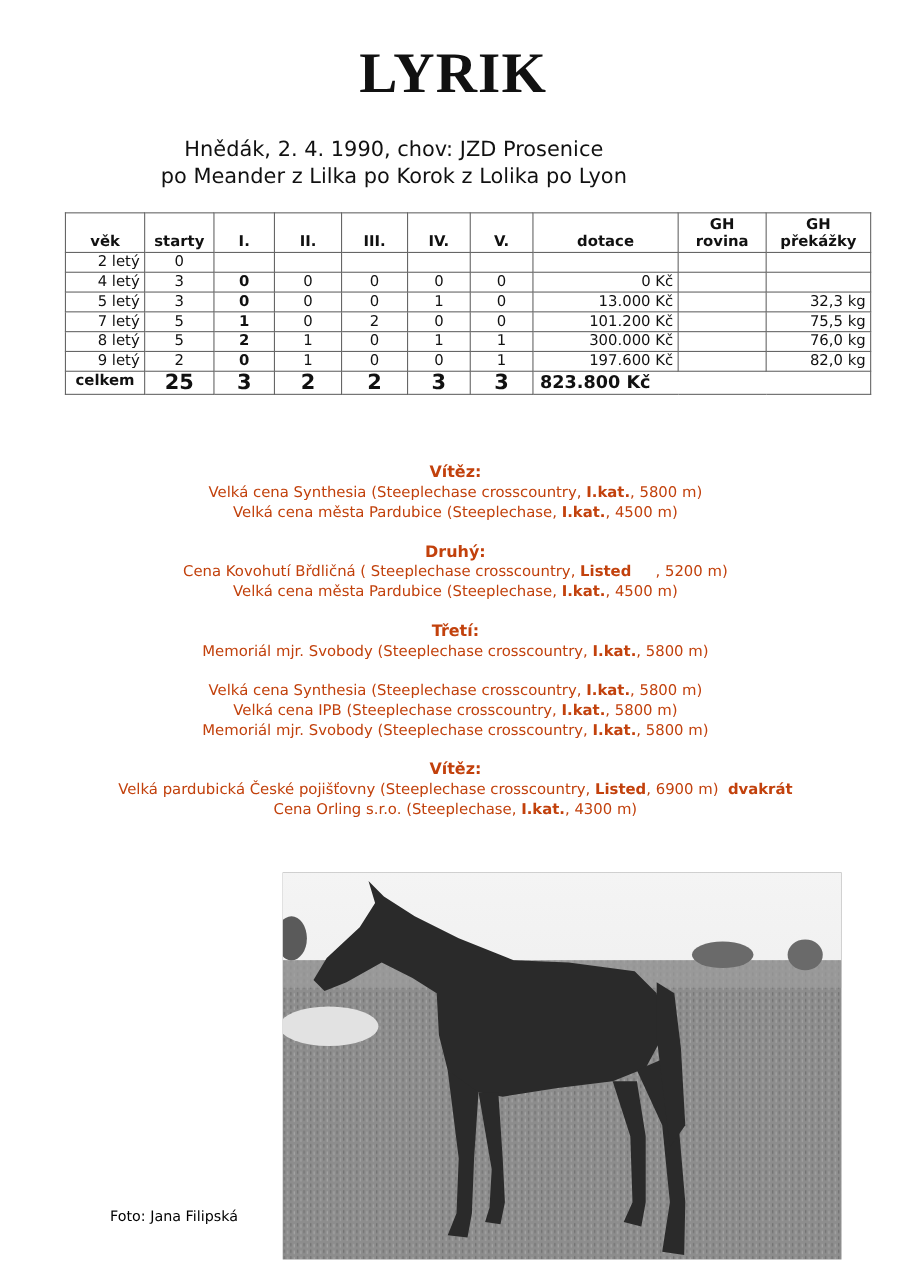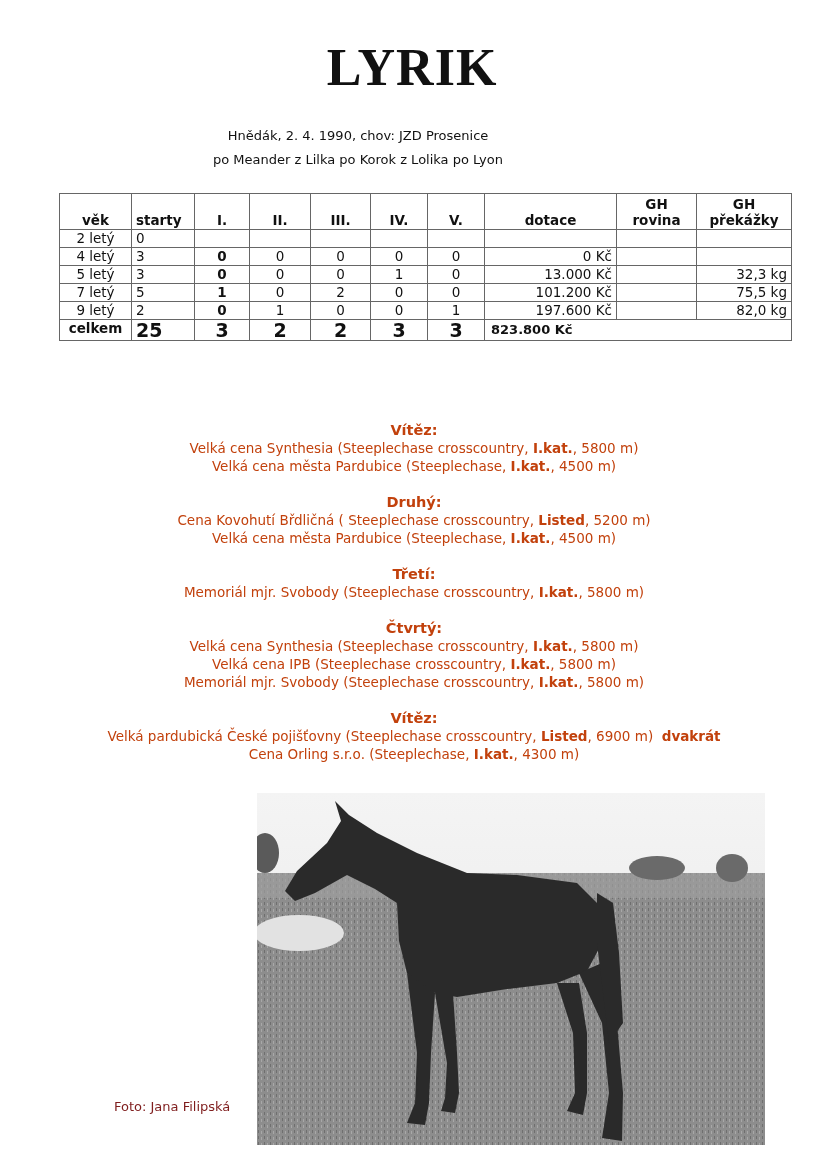--- a/index.html
+++ b/index.html
@@ -3,68 +3,68 @@
 <meta charset="utf-8">
 <style>
   html, body { margin: 0; padding: 0; background: #ffffff; }
   body { width: 828px; height: 1171px; position: relative; overflow: hidden; color: #111; }
   .title {
     position: absolute; left: 0; top: 38px; width: 824px; text-align: center;
     font-family: "Liberation Serif", serif; font-weight: bold; font-size: 52px; letter-spacing: 1px; line-height: 60px;
   }
   .subline {
     position: absolute; left: 0; width: 716px; text-align: center;
-    font-family: "DejaVu Sans", sans-serif; font-size: 13px; line-height: 24px;
+    font-family: "DejaVu Sans", sans-serif; font-size: 19px; line-height: 24px;
   }
   .sub1 { top: 124px; }
   .sub2 { top: 148px; }
 
   table.stats {
     position: absolute; left: 59px; top: 193px; border-collapse: collapse;
     font-family: "DejaVu Sans", sans-serif; font-size: 13.5px; color: #111;
   }
   table.stats td, table.stats th {
     border: 1px solid #666; padding: 0 4px; height: 17px; line-height: 17px;
   }
   table.stats th { font-weight: bold; vertical-align: bottom; height: 34px; line-height: 16px; padding-bottom: 1px; }
-  .c-age { width: 63px; text-align: center; }
-  .c-st { width: 54px; text-align: left; }
+  .c-age { width: 63px; text-align: right; }
+  .c-st { width: 54px; text-align: center; }
   .c-p1 { width: 46px; text-align: center; }
   .c-p2 { width: 52px; text-align: center; }
   .c-p3 { width: 51px; text-align: center; }
   .c-p4 { width: 48px; text-align: center; }
   .c-p5 { width: 48px; text-align: center; }
   .c-dot { width: 123px; text-align: right; }
   .c-ghr { width: 71px; text-align: center; }
   .c-ghp { width: 86px; text-align: right; }
   th.c-age { text-align: center; }
   th.c-dot { text-align: center; }
   th.c-ghp { text-align: center; }
   .b { font-weight: bold; }
   tr.total td { height: 20px; line-height: 20px; font-weight: bold; }
   tr.total td.big { font-size: 19px; }
   tr.total td.c-age { text-align: center; vertical-align: top; font-size: 13.5px; line-height: 17px; }
-  tr.total td.dot-total { text-align: left; font-size: 13px; padding-left: 6px; }
+  tr.total td.dot-total { text-align: left; font-size: 16px; padding-left: 6px; }
   table.stats { border: 1px solid #444; }
 
   .results {
     position: absolute; left: 0; top: 421px; width: 828px; text-align: center;
     font-family: "DejaVu Sans", sans-serif; font-size: 13.5px; line-height: 18px; color: #c2410c;
   }
   .results .group { margin-bottom: 18px; }
   .results .heading { font-weight: bold; font-size: 14.5px; line-height: 18px; }
   .results .line { white-space: nowrap; }
 
   .photo {
     position: absolute; left: 257px; top: 793px; width: 508px; height: 352px; overflow: hidden;
     background: #9a9a9a;
   }
   .credit {
-    position: absolute; left: 114px; top: 1099px;
-    font-family: "DejaVu Sans", sans-serif; font-size: 13px; color: #7f1d1d;
+    position: absolute; left: 100px; top: 1099px;
+    font-family: "DejaVu Sans", sans-serif; font-size: 13px; color: #000000;
   }
 </style>
 </head>
 <body>
 
 <div class="title">LYRIK</div>
 <div class="subline sub1">Hnědák,  2. 4. 1990,  chov: JZD Prosenice</div>
 <div class="subline sub2">po Meander z Lilka po Korok z Lolika po Lyon</div>
 
 <table class="stats">
@@ -125,20 +125,32 @@
         <td class="c-p1 b">1</td>
         <td class="c-p2">0</td>
         <td class="c-p3">2</td>
         <td class="c-p4">0</td>
         <td class="c-p5">0</td>
         <td class="c-dot">101.200 Kč</td>
         <td class="c-ghr"></td>
         <td class="c-ghp">75,5 kg</td>
       </tr>
       <tr>
+        <td class="c-age">8 letý</td>
+        <td class="c-st">5</td>
+        <td class="c-p1 b">2</td>
+        <td class="c-p2">1</td>
+        <td class="c-p3">0</td>
+        <td class="c-p4">1</td>
+        <td class="c-p5">1</td>
+        <td class="c-dot">300.000 Kč</td>
+        <td class="c-ghr"></td>
+        <td class="c-ghp">76,0 kg</td>
+      </tr>
+      <tr>
         <td class="c-age">9 letý</td>
         <td class="c-st">2</td>
         <td class="c-p1 b">0</td>
         <td class="c-p2">1</td>
         <td class="c-p3">0</td>
         <td class="c-p4">0</td>
         <td class="c-p5">1</td>
         <td class="c-dot">197.600 Kč</td>
         <td class="c-ghr"></td>
         <td class="c-ghp">82,0 kg</td>
@@ -159,29 +171,28 @@
 </table>
 
 <div class="results" id="results">
     <div class="group">
       <div class="heading">Vítěz:</div>
       <div class="line"><span style="white-space: pre;">Velká cena Synthesia (Steeplechase crosscountry, </span><b style="white-space: pre;">I.kat.</b><span style="white-space: pre;">, 5800 m)</span></div>
       <div class="line"><span style="white-space: pre;">Velká cena města Pardubice (Steeplechase, </span><b style="white-space: pre;">I.kat.</b><span style="white-space: pre;">, 4500 m)</span></div>
     </div>
     <div class="group">
       <div class="heading">Druhý:</div>
-      <div class="line"><span style="white-space: pre;">Cena Kovohutí Břdličná ( Steeplechase crosscountry, </span><b style="white-space: pre;">Listed</b><span style="white-space: pre;">, 5200 m)</span></div>
+      <div class="line"><span style="white-space: pre;">Cena Kovohutí Břdličná ( Steeplechase crosscountry, </span><b style="white-space: pre;">Listed</b><span style="white-space: pre; padding-left: 22px;">, 5200 m)</span></div>
       <div class="line"><span style="white-space: pre;">Velká cena města Pardubice (Steeplechase, </span><b style="white-space: pre;">I.kat.</b><span style="white-space: pre;">, 4500 m)</span></div>
     </div>
     <div class="group">
       <div class="heading">Třetí:</div>
       <div class="line"><span style="white-space: pre;">Memoriál mjr. Svobody (Steeplechase crosscountry, </span><b style="white-space: pre;">I.kat.</b><span style="white-space: pre;">, 5800 m)</span></div>
     </div>
     <div class="group">
-      <div class="heading">Čtvrtý:</div>
       <div class="line"><span style="white-space: pre;">Velká cena Synthesia (Steeplechase crosscountry, </span><b style="white-space: pre;">I.kat.</b><span style="white-space: pre;">, 5800 m)</span></div>
       <div class="line"><span style="white-space: pre;">Velká cena IPB (Steeplechase crosscountry, </span><b style="white-space: pre;">I.kat.</b><span style="white-space: pre;">, 5800 m)</span></div>
       <div class="line"><span style="white-space: pre;">Memoriál mjr. Svobody (Steeplechase crosscountry, </span><b style="white-space: pre;">I.kat.</b><span style="white-space: pre;">, 5800 m)</span></div>
     </div>
     <div class="group">
       <div class="heading">Vítěz:</div>
       <div class="line"><span style="white-space: pre;">Velká pardubická České pojišťovny (Steeplechase crosscountry, </span><b style="white-space: pre;">Listed</b><span style="white-space: pre;">, 6900 m)  </span><b style="white-space: pre;">dvakrát</b></div>
       <div class="line"><span style="white-space: pre;">Cena Orling s.r.o. (Steeplechase, </span><b style="white-space: pre;">I.kat.</b><span style="white-space: pre;">, 4300 m)</span></div>
     </div>
   </div>

